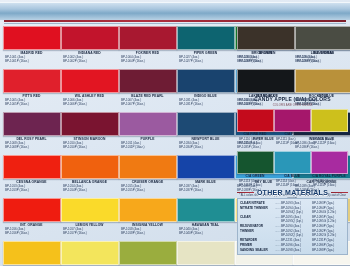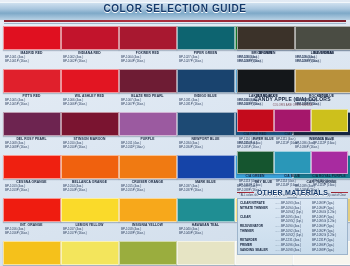--- a/index.html
+++ b/index.html
@@ -91,21 +91,20 @@
   .om-c1{width:32px;font-size:3px;color:#2b3d5c;white-space:nowrap;overflow:hidden;}
   .om-c2{width:34px;font-size:3px;color:#2b3d5c;white-space:nowrap;overflow:hidden;}
   .om-stack div{line-height:4.2px;}
 </style>
 </head>
 <body>
 
 <div id="page">
 
   <div class="banner"></div>
-  <div class="banner-title">COLOR SELECTION GUIDE</div>
   <div class="banner-rule"></div>
   <div class="banner-rule2"></div>
 
   <div class="grid" id="main-grid">
       <div class="row">
         <div class="cell">
           <div class="sw" style="background: rgb(224, 16, 32);"></div>
           <div class="cap">
             <div class="cname">MADRID RED</div>
             <div class="ccode">BP-1001 (4oz.)</div>

